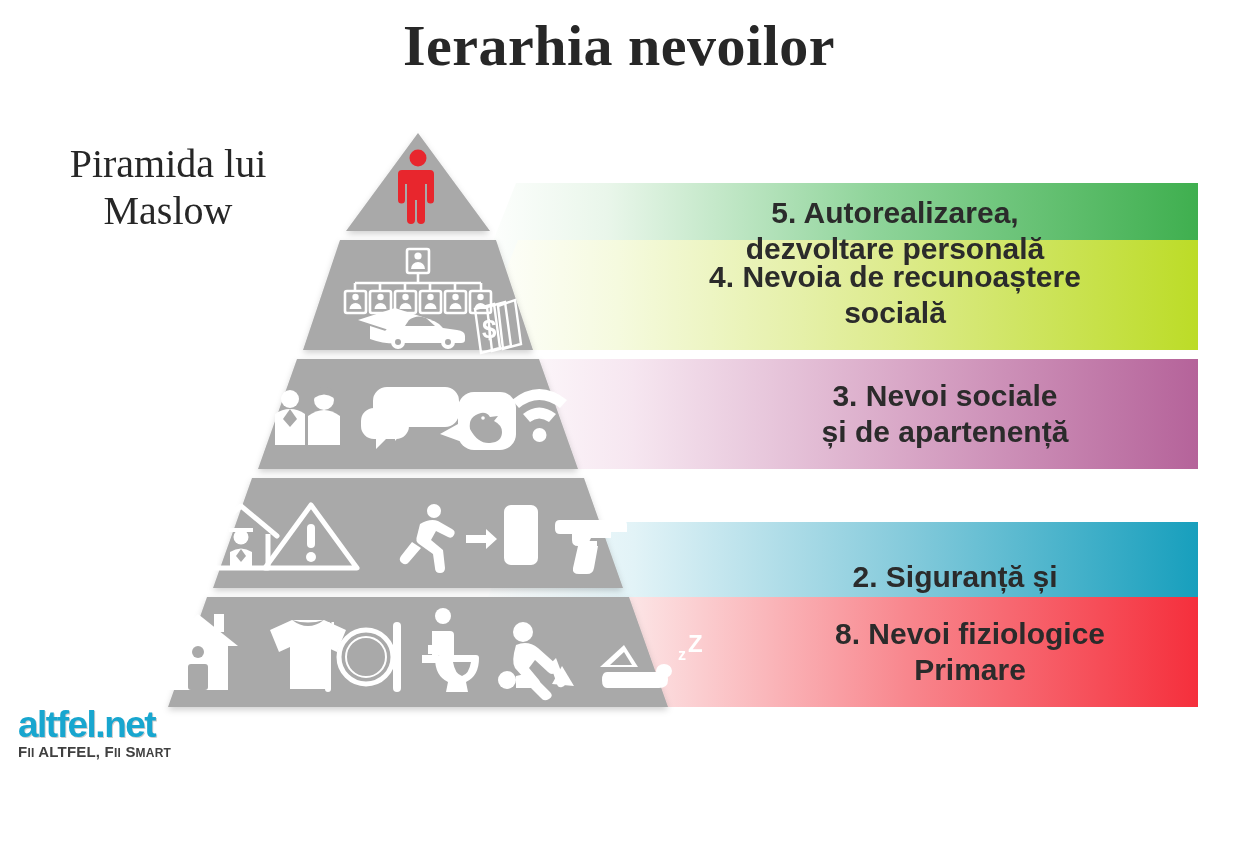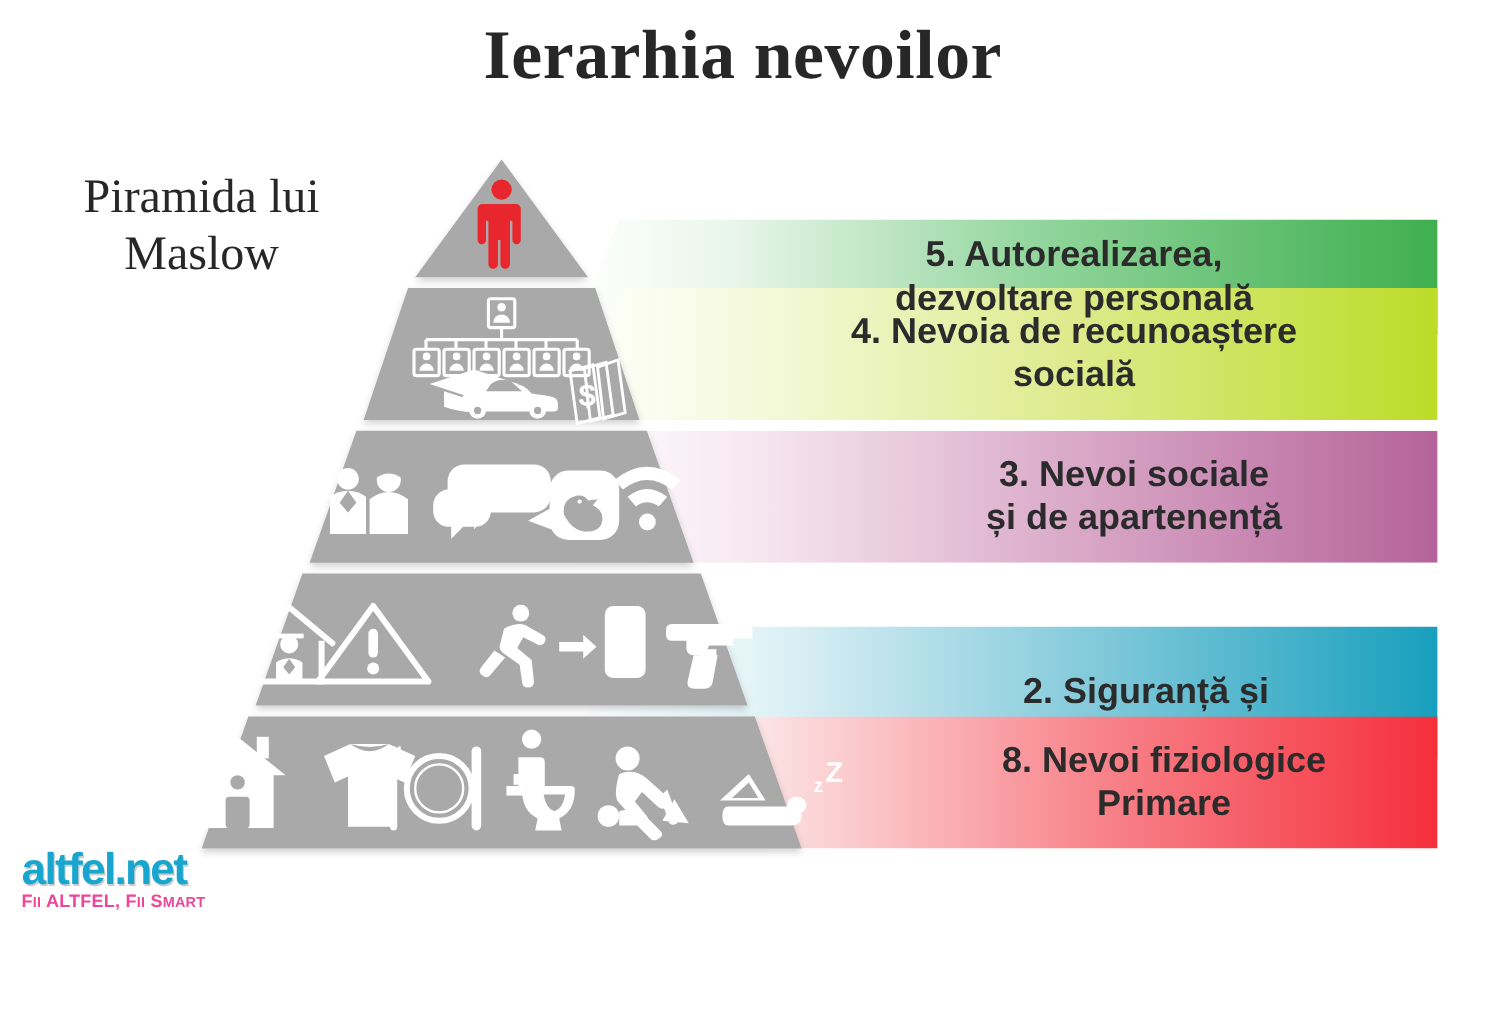--- a/index.html
+++ b/index.html
@@ -57,21 +57,21 @@
   
   #logo{position:absolute;left:18px;top:706px;}
   .logo-main{
     font-family:"Liberation Sans",sans-serif;font-weight:700;
     font-size:37px;line-height:1;color:#18a6cf;
     letter-spacing:-1.5px;
     text-shadow:1px 1px 0 rgba(0,0,0,.20);
   }
   .logo-sub{
     font-family:"Liberation Sans",sans-serif;font-weight:700;
-    font-size:15px;line-height:1.1;color:#ec4899;margin-top:1px;
+    font-size:15px;line-height:1.1;color:#404040;margin-top:1px;
     letter-spacing:0.2px;
   }
   .logo-sub .sc{font-size:12px;}
 </style>
 </head>
 <body>
 
 <div id="canvas">
 
   <div class="main-title">Ierarhia nevoilor</div>

